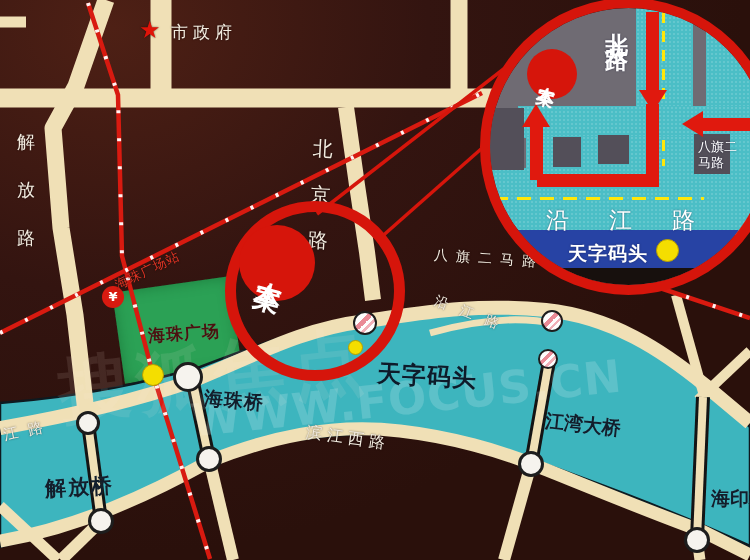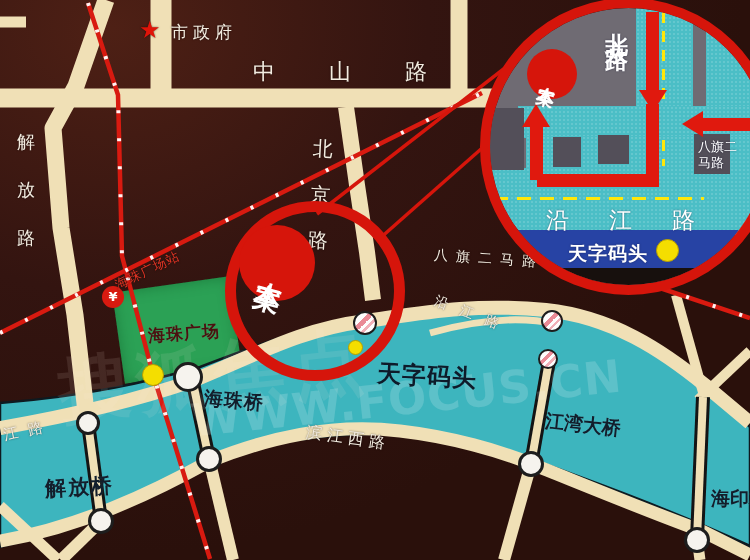--- a/index.html
+++ b/index.html
@@ -132,21 +132,20 @@
   <div class="ydot" style="left:348px;top:340px;width:15px;height:15px;"></div>
   <div class="metro-logo" style="left:102px;top:286px;">¥</div>
 
   <div class="ring" style="left:225px;top:201px;width:180px;height:180px;"></div>
   <div class="site-circle" style="left:239px;top:225px;width:76px;height:76px;">
     <span class="site-text" style="font-size:27px;">本案</span>
   </div>
 
   <span class="lbl" style="left:139px;top:16px;font-size:24px;color:#e01409;">★</span>
   <span class="lbl" style="left:171px;top:21px;font-size:17px;letter-spacing:5px;">市政府</span>
-  <span class="lbl" style="left:253px;top:57px;font-size:22px;letter-spacing:54px;">中山路</span>
   <span class="lbl vert" style="left:14px;top:119px;font-size:18px;letter-spacing:48px;">解放路</span>
   <span class="lbl vert" style="left:308px;top:122px;font-size:20px;letter-spacing:46px;transform:rotate(3deg);">北京路</span>
   <span class="lbl" style="left:434px;top:250px;font-size:14px;letter-spacing:8px;transform:rotate(4deg);">八旗二马路</span>
   <span class="lbl" style="left:438px;top:292px;font-size:14px;letter-spacing:13px;transform:rotate(21deg);transform-origin:0 0;">沿江路</span>
   <span class="lbl" style="left:3px;top:421px;font-size:15px;letter-spacing:10px;transform:rotate(-12deg);">江路</span>
   <span class="lbl" style="left:120px;top:276px;font-size:13px;color:#e03424;letter-spacing:1px;transform:rotate(-26deg);transform-origin:0 100%;">海珠广场站</span>
   <span class="lbl dark" style="left:148px;top:322px;font-size:17px;color:#4a1110;letter-spacing:1px;transform:rotate(-4deg);">海珠广场</span>
   <span class="lbl dark" style="left:204px;top:388px;font-size:19px;letter-spacing:1px;transform:rotate(5deg);">海珠桥</span>
   <span class="lbl dark" style="left:45px;top:473px;font-size:21px;letter-spacing:2px;transform:rotate(-3deg);">解放桥</span>
   <span class="lbl dark" style="left:377px;top:360px;font-size:24px;color:#0d1b2a;letter-spacing:1px;transform:rotate(3deg);">天字码头</span>

